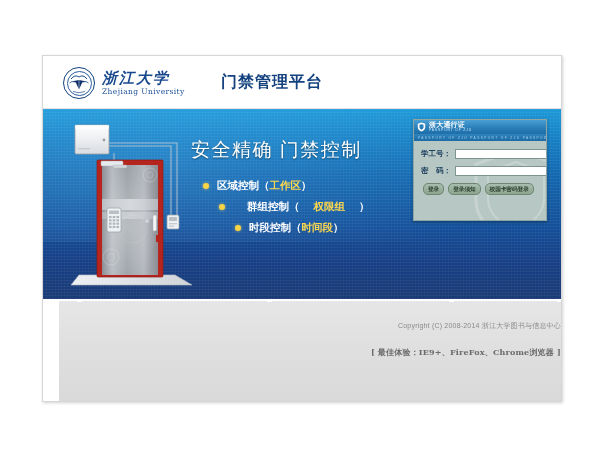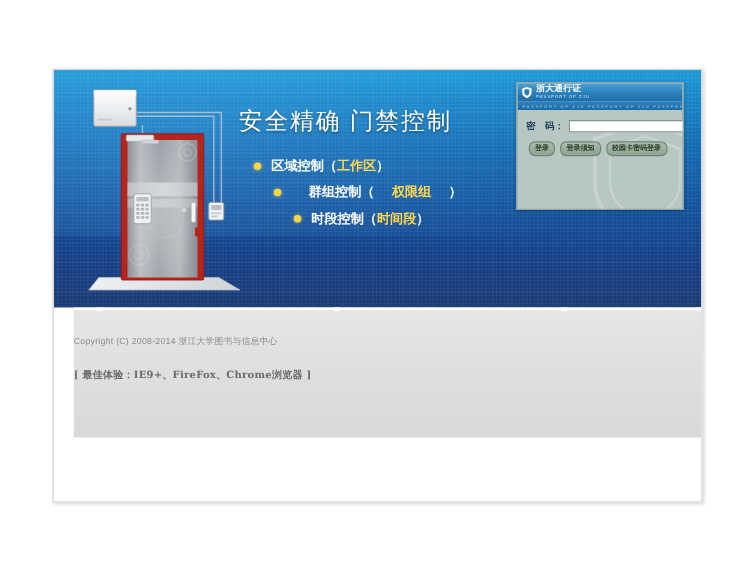--- a/index.html
+++ b/index.html
@@ -299,21 +299,21 @@
     line-height: 1.1;
     font-family: "Liberation Sans", sans-serif;
   }
 
   
   #site-footer {
     position: relative;
     height: 102px;
     background: linear-gradient(180deg, #e6e6e6 0%, #dedede 55%, #d9d9d9 100%);
     border-top: 2px solid #ffffff;
-    text-align: left;
+    text-align: right;
     margin-left: 16px;
   }
   #footer-notches {
     position: absolute;
     top: -2px;
     left: 0;
     width: 100%;
     height: 3px;
   }
   .notch {
@@ -338,20 +338,45 @@
     letter-spacing: 0.2px;
     white-space: nowrap;
     font-family: "DejaVu Serif", "Liberation Serif", serif;
   }
 </style>
 </head>
 <body>
 
 <div id="page-card">
 
+  <div id="site-header">
+
+    <div id="logo-wrap">
+      <div id="logo-seal">
+        <div class="inner-ring"></div>
+        <svg class="arcs" width="26" height="26" viewBox="0 0 26 26" aria-hidden="true">
+          <path d="M5 9 Q9 4 13 7" stroke="#1b4f8f" stroke-width="1" fill="none"></path>
+          <path d="M21 9 Q17 4 13 7" stroke="#1b4f8f" stroke-width="1" fill="none"></path>
+          <path d="M3.5 13 Q6 10.5 8.5 12" stroke="#1b4f8f" stroke-width="0.8" fill="none"></path>
+          <path d="M22.5 13 Q20 10.5 17.5 12" stroke="#1b4f8f" stroke-width="0.8" fill="none"></path>
+          <path d="M7 21.5 Q13 24 19 21.5" stroke="#1b4f8f" stroke-width="0.7" fill="none"></path>
+        </svg>
+        <svg class="bird" width="16" height="14" viewBox="0 0 16 14" aria-hidden="true">
+          <path d="M1.5 4.2 L8 3 L14.5 4.2 L11.2 5.6 L8 12.6 L4.8 5.6 Z" fill="#12316b"></path>
+          <path d="M8 3 L8 12.6" stroke="#ffffff" stroke-width="0.5"></path>
+        </svg>
+      </div>
+      <div class="logo-text">
+        <span id="logo-cn">浙江大学</span>
+        <span id="logo-en">Zhejiang University</span>
+      </div>
+    </div>
+
+    <div id="header-title">门禁管理平台</div>
+  </div>
 
   <div id="hero">
     <div class="dots"></div>
     <div class="glow"></div>
 
     <svg id="door-art" viewBox="0 0 150 178">
       <defs>
         <linearGradient id="doorGrad" x1="0" y1="0" x2="1" y2="0">
           <stop offset="0%" stop-color="#8d9197"></stop>
           <stop offset="18%" stop-color="#b9bdc2"></stop>
@@ -475,20 +500,24 @@
           <span id="login-title-en">PASSPORT OF ZJU</span>
         </div>
       </div>
 
       <div id="login-ribbon">
         <span>PASSPORT OF ZJU    PASSPORT OF ZJU    PASSPORT OF ZJU    PASSPORT OF ZJU</span>
       </div>
 
       <div id="login-body">
         <div class="login-row">
+          <span class="login-label">学工号：</span>
+          <input class="login-input" type="text" placeholder="" style="">
+        </div>
+        <div class="login-row">
           <span class="login-label">密　码：</span>
           <input class="login-input" type="password" placeholder="" style="">
         </div>
         <div id="login-buttons">
           <button class="login-btn">登录</button>
           <button class="login-btn">登录须知</button>
           <button class="login-btn">校园卡密码登录</button>
         </div>
       </div>
     </div>

